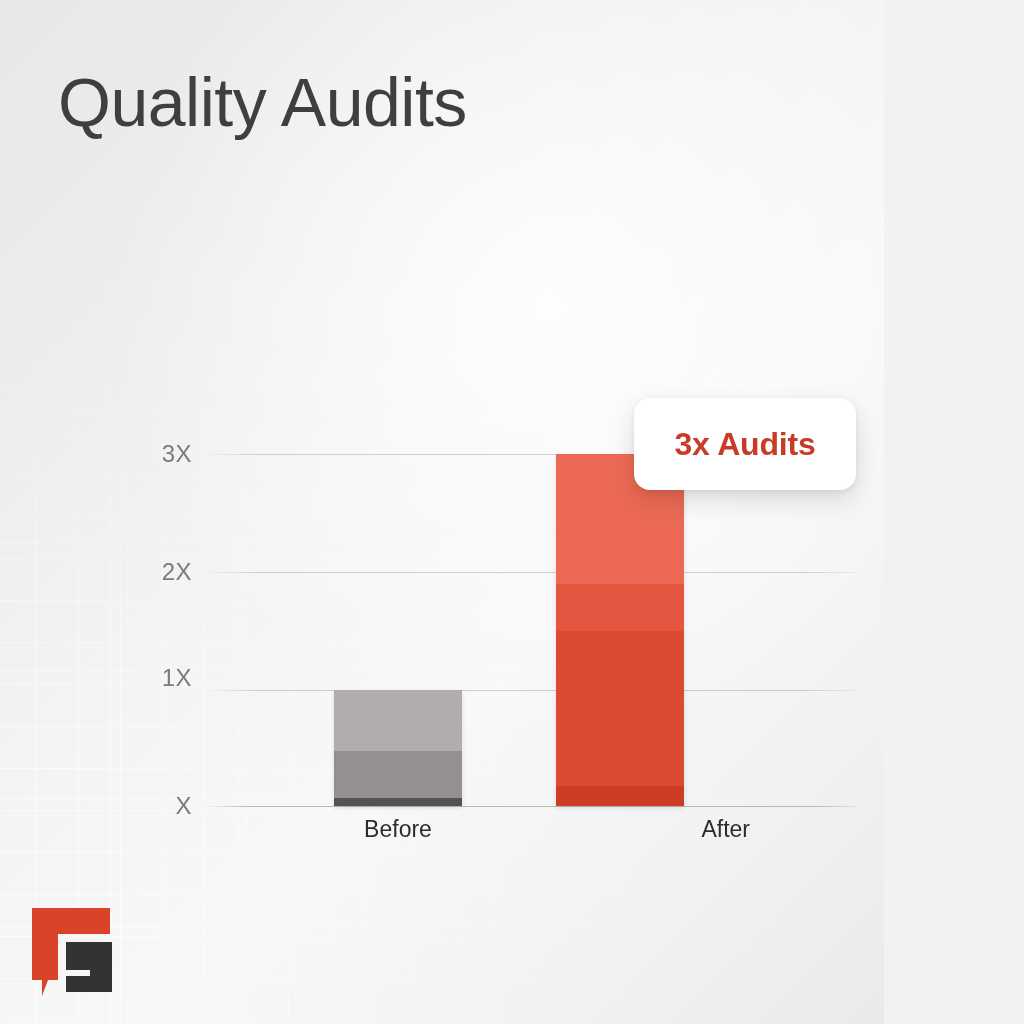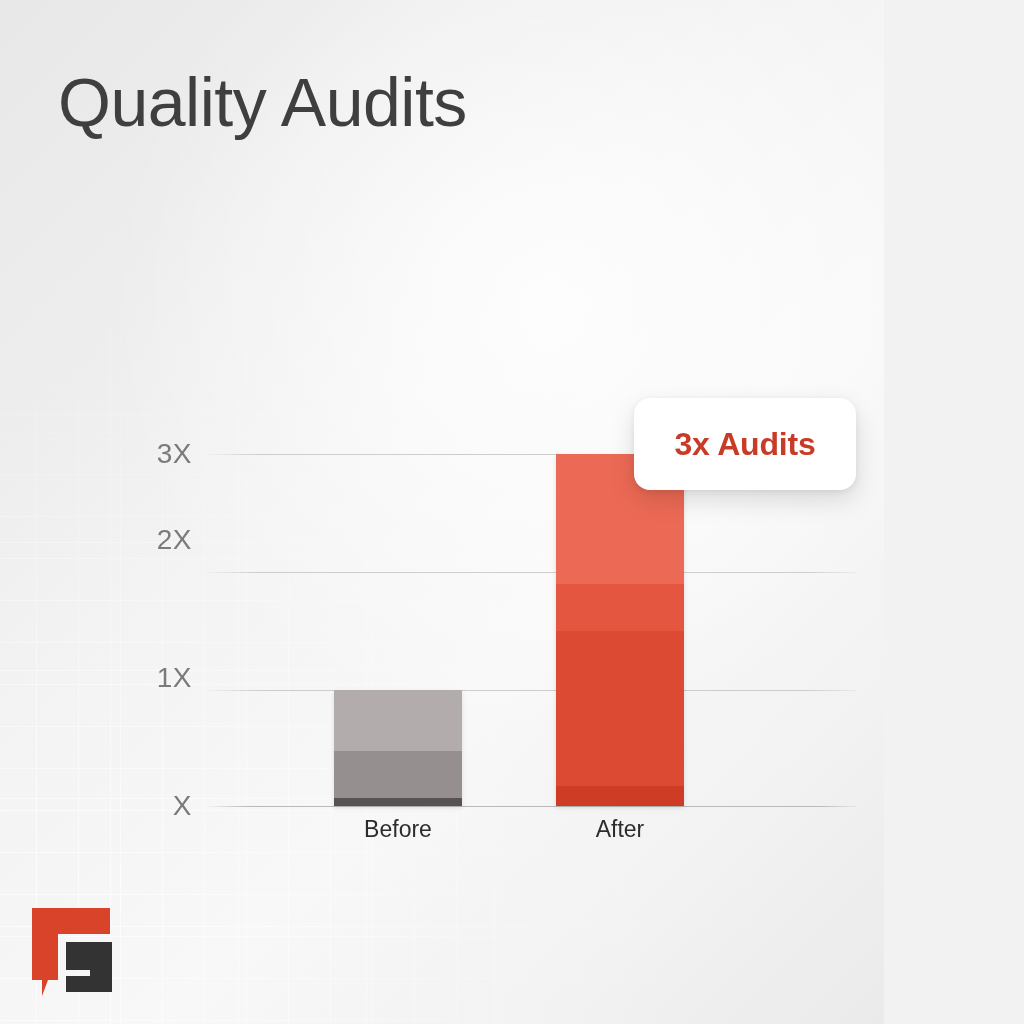--- a/index.html
+++ b/index.html
@@ -101,21 +101,21 @@
   }
   .gridline.baseline {
     background: linear-gradient(to right, rgba(160,160,160,0.05) 0%, rgba(160,160,160,0.7) 6%, rgba(160,160,160,0.7) 94%, rgba(160,160,160,0.15) 100%);
   }
 
   .ytick {
     position: absolute;
     right: 832px;        
     width: 120px;
     text-align: right;
-    font-size: 28px;
+    font-size: 24px;
     color: #7b7b7b;
     font-weight: 400;
     transform: translateY(-50%);
     letter-spacing: 0.5px;
   }
 
   .bar {
     position: absolute;
     display: flex;
     flex-direction: column;
@@ -179,38 +179,38 @@
 
   <div class="heading-block">
     <h1 class="title-main">Quality Audits</h1>
   </div>
 
   <div id="chart">
     <div class="chart-inner" id="chart-inner">
         <div class="gridline" style="top: 454px; left: 208px; width: 648px;"></div>
         <div class="ytick" style="top: 454px;">3X</div>
         <div class="gridline" style="top: 572px; left: 208px; width: 648px;"></div>
-        <div class="ytick" style="top: 540px;">2X</div>
+        <div class="ytick" style="top: 572px;">2X</div>
         <div class="gridline" style="top: 690px; left: 208px; width: 648px;"></div>
         <div class="ytick" style="top: 678px;">1X</div>
         <div class="gridline baseline" style="top: 806px; left: 208px; width: 648px;"></div>
         <div class="ytick" style="top: 806px;">X</div>
         <div class="bar" style="left: 334px; top: 690px; width: 128px; height: 116px;">
           <div class="seg" style="height: 61.48px; background: rgb(178, 172, 172);"></div>
           <div class="seg" style="height: 46.4px; background: rgb(150, 143, 143);"></div>
           <div class="seg" style="height: 8.12px; background: rgb(87, 82, 82);"></div>
         </div>
         <div class="xlabel" style="left: 398px;">Before</div>
         <div class="bar" style="left: 556px; top: 454px; width: 128px; height: 352px;">
           <div class="seg" style="height: 130.24px; background: rgb(236, 106, 85);"></div>
           <div class="seg" style="height: 46.9333px; background: rgb(228, 86, 63);"></div>
           <div class="seg" style="height: 154.88px; background: rgb(220, 74, 51);"></div>
           <div class="seg" style="height: 19.9467px; background: rgb(207, 60, 38);"></div>
         </div>
-        <div class="xlabel" style="left: 620px;">After</div>
+        <div class="xlabel" style="left: 620px; text-align: right;">After</div>
       </div>
   </div>
 
   <div class="callout">
     <span class="callout-text">3x Audits</span>
   </div>
 
   <div class="logo">
     <svg viewBox="0 0 86 100" width="86" height="100">
 

